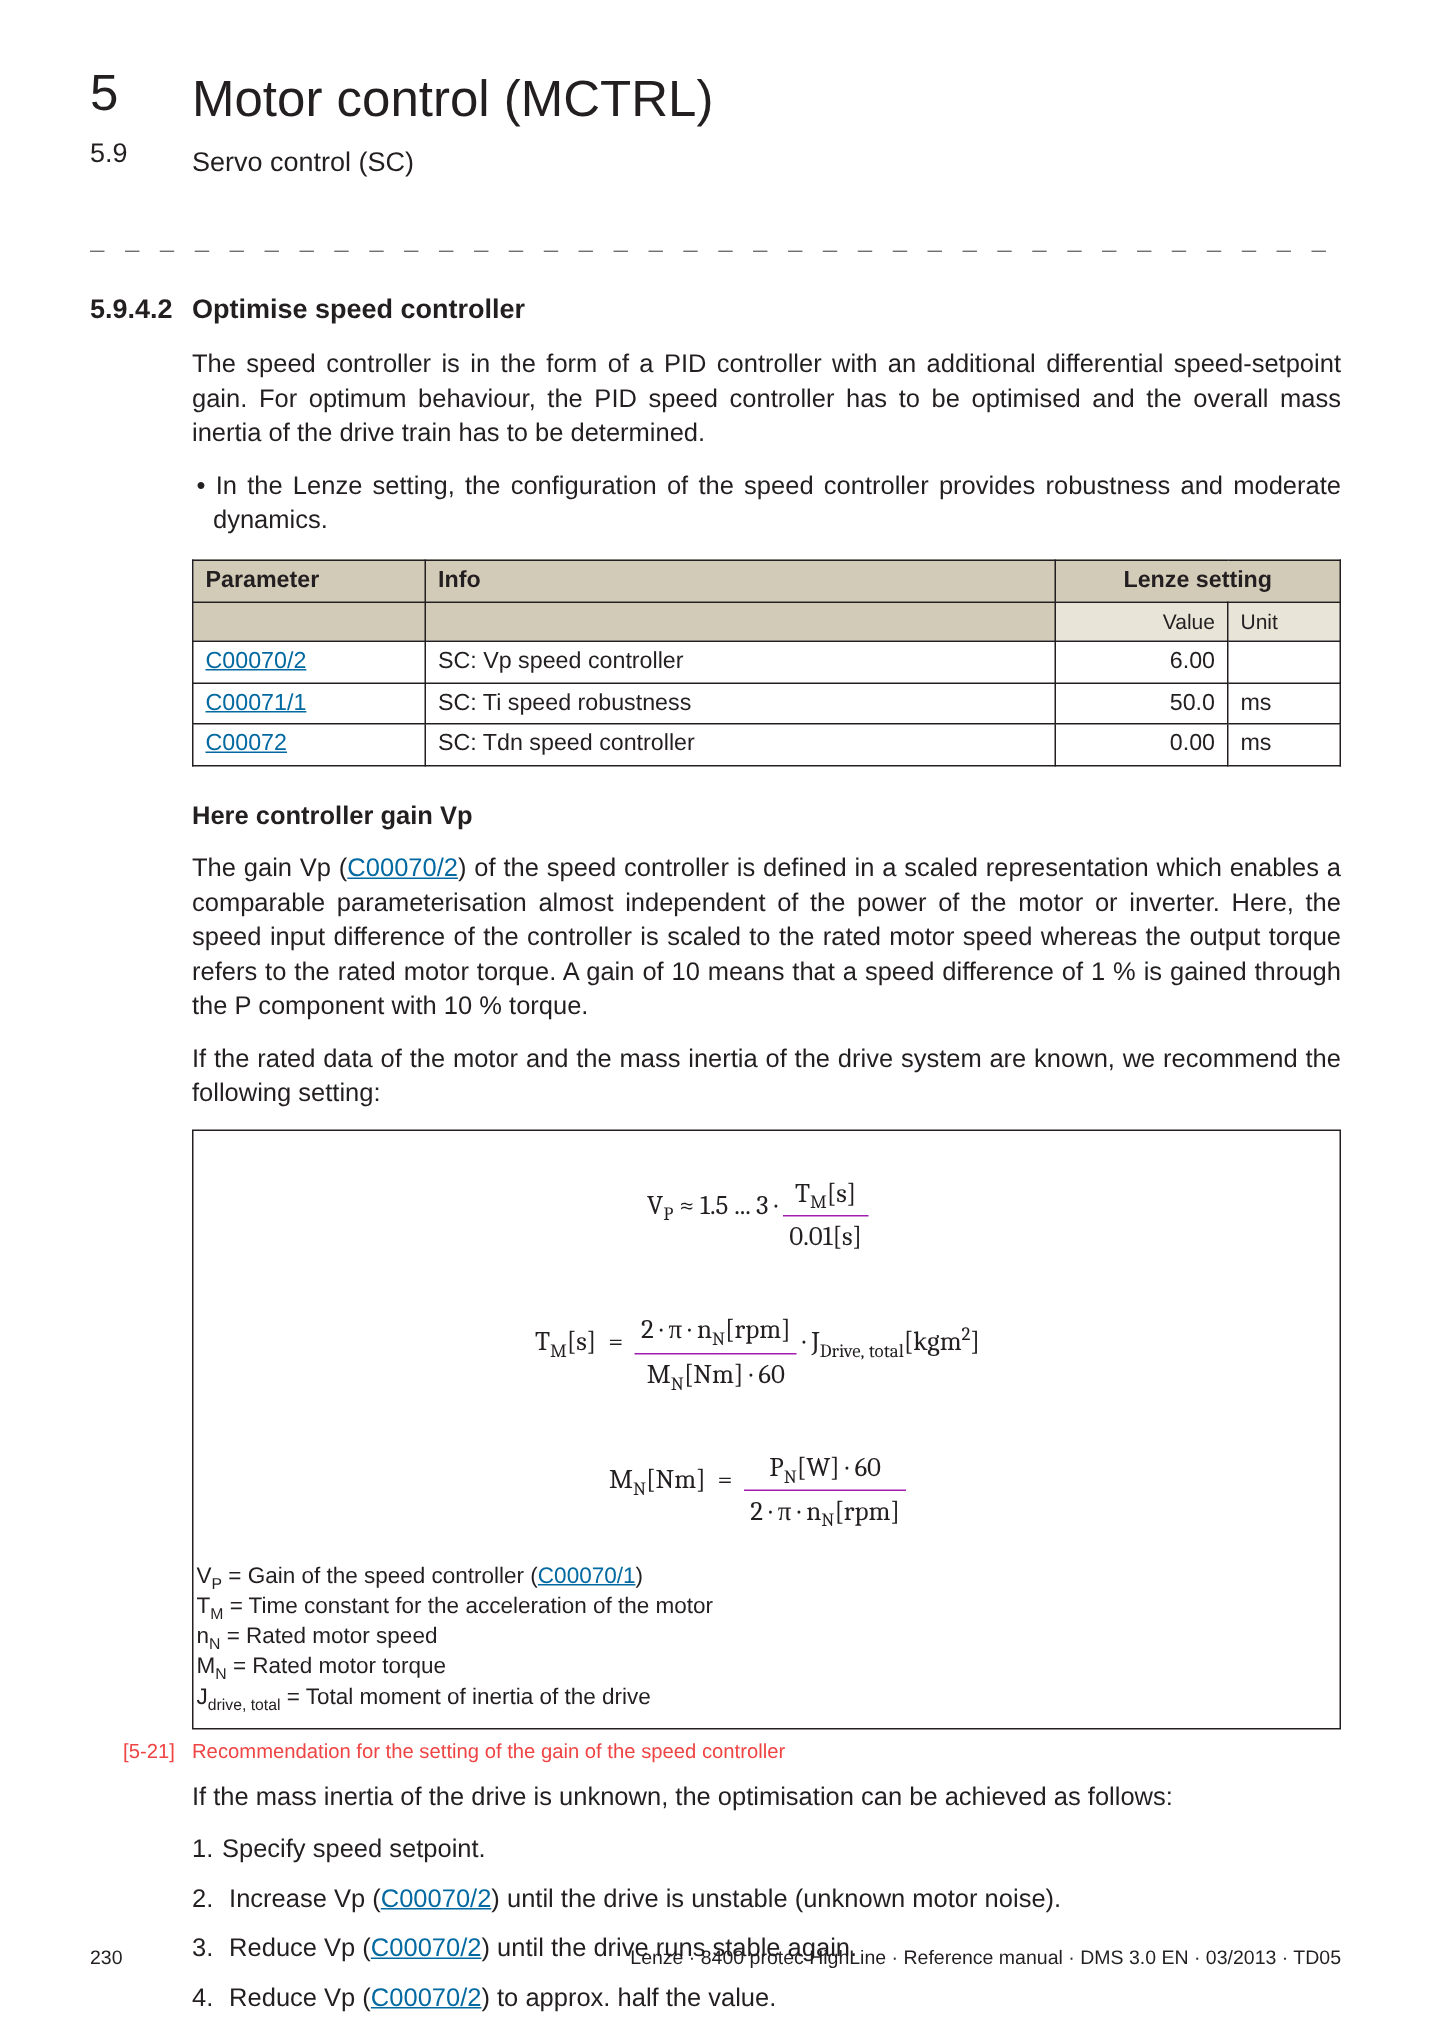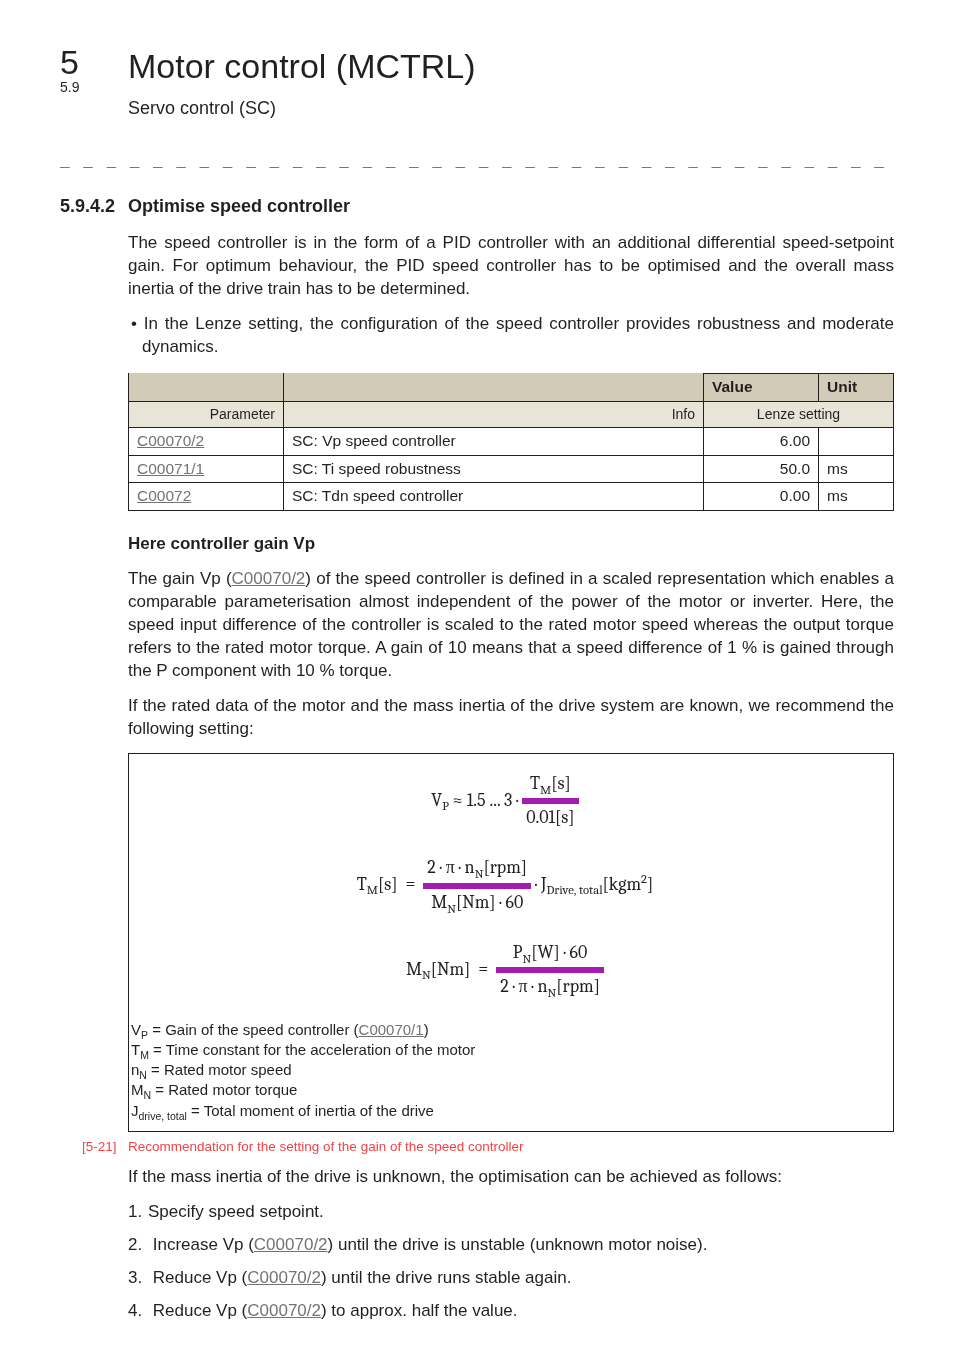--- a/index.html
+++ b/index.html
@@ -30,22 +30,22 @@
     font-weight: 400;
   }
   .chapter-title {
     font-size: 34px;
     font-weight: 400;
     margin: 0 0 6px 0;
   }
   .subnum {
     position: absolute;
     left: 60px;
-    top: 78px;
-    font-size: 14px;
+    top: 90px;
+    font-size: 18px;
   }
   .subtitle {
     font-size: 18px;
     margin: 0 0 20px 0;
   }
   .dashed {
     margin: 28px 0 24px -68px;
     letter-spacing: 2px;
     white-space: nowrap;
     overflow: hidden;
@@ -90,43 +90,44 @@
     text-align: left;
   }
   table.params thead tr:nth-child(2) th {
     background: #e8e4d8;
     font-weight: 400;
     font-size: 14px;
     text-align: right;
   }
   table.params td.num { text-align: right; }
   table.params td.unit { text-align: left; }
-  .link { color: #737373; text-decoration: underline; }
+  .link { color: #0369a1; text-decoration: underline; }
   .bold { font-weight: 700; }
   .formula-box {
     border: 1px solid #231f20;
     padding: 18px 14px 10px 2px;
     font-size: 16px;
     margin-bottom: 6px;
   }
   .formula {
     font-family: "Cambria", "Times New Roman", serif;
     font-size: 18px;
     margin: 0 auto 26px auto;
     width: fit-content;
   }
   .frac {
     display: inline-block;
     vertical-align: middle;
     text-align: center;
   }
   .frac .num {
     display: block;
-    border-bottom: 6px solid #a21caf;
+    border-bottom: 1px solid #a21caf;
     padding: 0 4px 2px 4px;
+    margin-top: 12px;
   }
   .frac .den {
     display: block;
     padding: 2px 4px 0 4px;
   }
   sub { font-size: 0.7em; vertical-align: sub; line-height: 0; }
   sup { font-size: 0.7em; vertical-align: super; line-height: 0; }
   .legend { font-size: 15px; line-height: 1.35; }
   .caption {
     font-size: 13.5px;
@@ -183,29 +184,29 @@
 
   <table class="params">
     <colgroup>
       <col style="width:155px">
       <col>
       <col style="width:115px">
       <col style="width:75px">
     </colgroup>
     <thead>
       <tr>
+        <th>Parameter</th>
+        <th>Info</th>
+        <th colspan="2" style="text-align:center">Lenze setting</th>
+      </tr>
+      <tr>
         <th style="border-top:none; background:#d2cbb8"></th>
         <th style="border-top:none; background:#d2cbb8"></th>
         <th>Value</th>
         <th style="text-align:left">Unit</th>
-      </tr>
-      <tr>
-        <th>Parameter</th>
-        <th>Info</th>
-        <th colspan="2" style="text-align:center">Lenze setting</th>
       </tr>
     </thead>
     <tbody>
       <tr>
         <td><span class="link">C00070/2</span></td>
         <td>SC: Vp speed controller</td>
         <td class="num">6.00</td>
         <td class="unit"></td>
       </tr>
       <tr>
@@ -278,14 +279,18 @@
       <span>Increase Vp (</span><span class="link">C00070/2</span><span>) until the drive is unstable (unknown motor noise).</span>
     </li>
     <li>
       <span>Reduce Vp (</span><span class="link">C00070/2</span><span>) until the drive runs stable again.</span>
     </li>
     <li>
       <span>Reduce Vp (</span><span class="link">C00070/2</span><span>) to approx. half the value.</span>
     </li>
   </ol>
 
+  <div class="footer">
+    <span>230</span>
+    <span>Lenze · 8400 protec HighLine · Reference manual · DMS 3.0 EN · 03/2013 · TD05</span>
+  </div>
 
 </div>
 
 </body></html>

